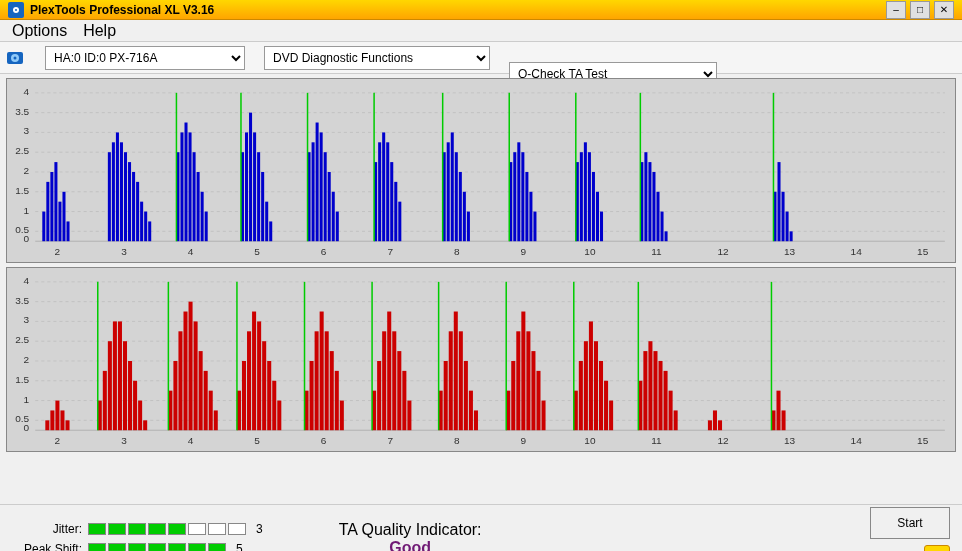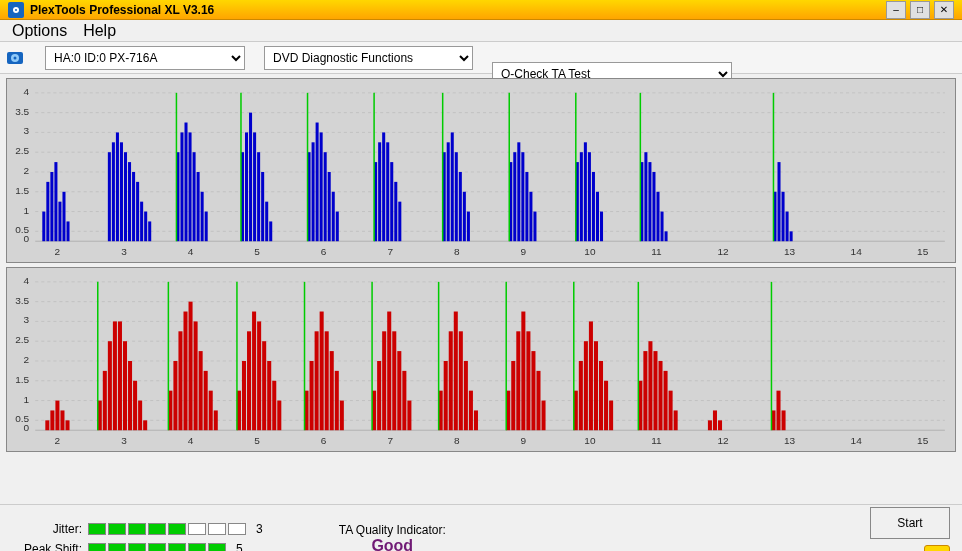--- a/index.html
+++ b/index.html
@@ -86,22 +86,22 @@
       border-bottom: 1px solid #ccc;
     }
     .toolbar-select {
       height: 24px;
       border: 1px solid #999;
       background: white;
       font-size: 12px;
       padding: 0 4px;
     }
     .device-select { width: 200px; }
-    .func-select { width: 209px; }
-    .test-select { width: 240px; margin-top: 32px; }
+    .func-select { width: 226px; }
+    .test-select { width: 208px; margin-top: 32px; }
     .toolbar-icon {
       width: 22px;
       height: 22px;
       display: flex;
       align-items: center;
       justify-content: center;
     }
 
     
     .charts-area {
@@ -173,21 +173,21 @@
       font-size: 12px;
       margin-left: 4px;
     }
 
     .ta-quality {
       display: flex;
       flex-direction: column;
       align-items: center;
       margin-left: 40px;
     }
-    .ta-label { font-size: 12px; }
+    .ta-label { font-size: 16px; }
     .ta-value { font-size: 16px; font-weight: bold; color: #701a75; }
 
     .start-area {
       margin-left: auto;
       display: flex;
       flex-direction: column;
       gap: 6px;
       align-items: flex-end;
     }
 

